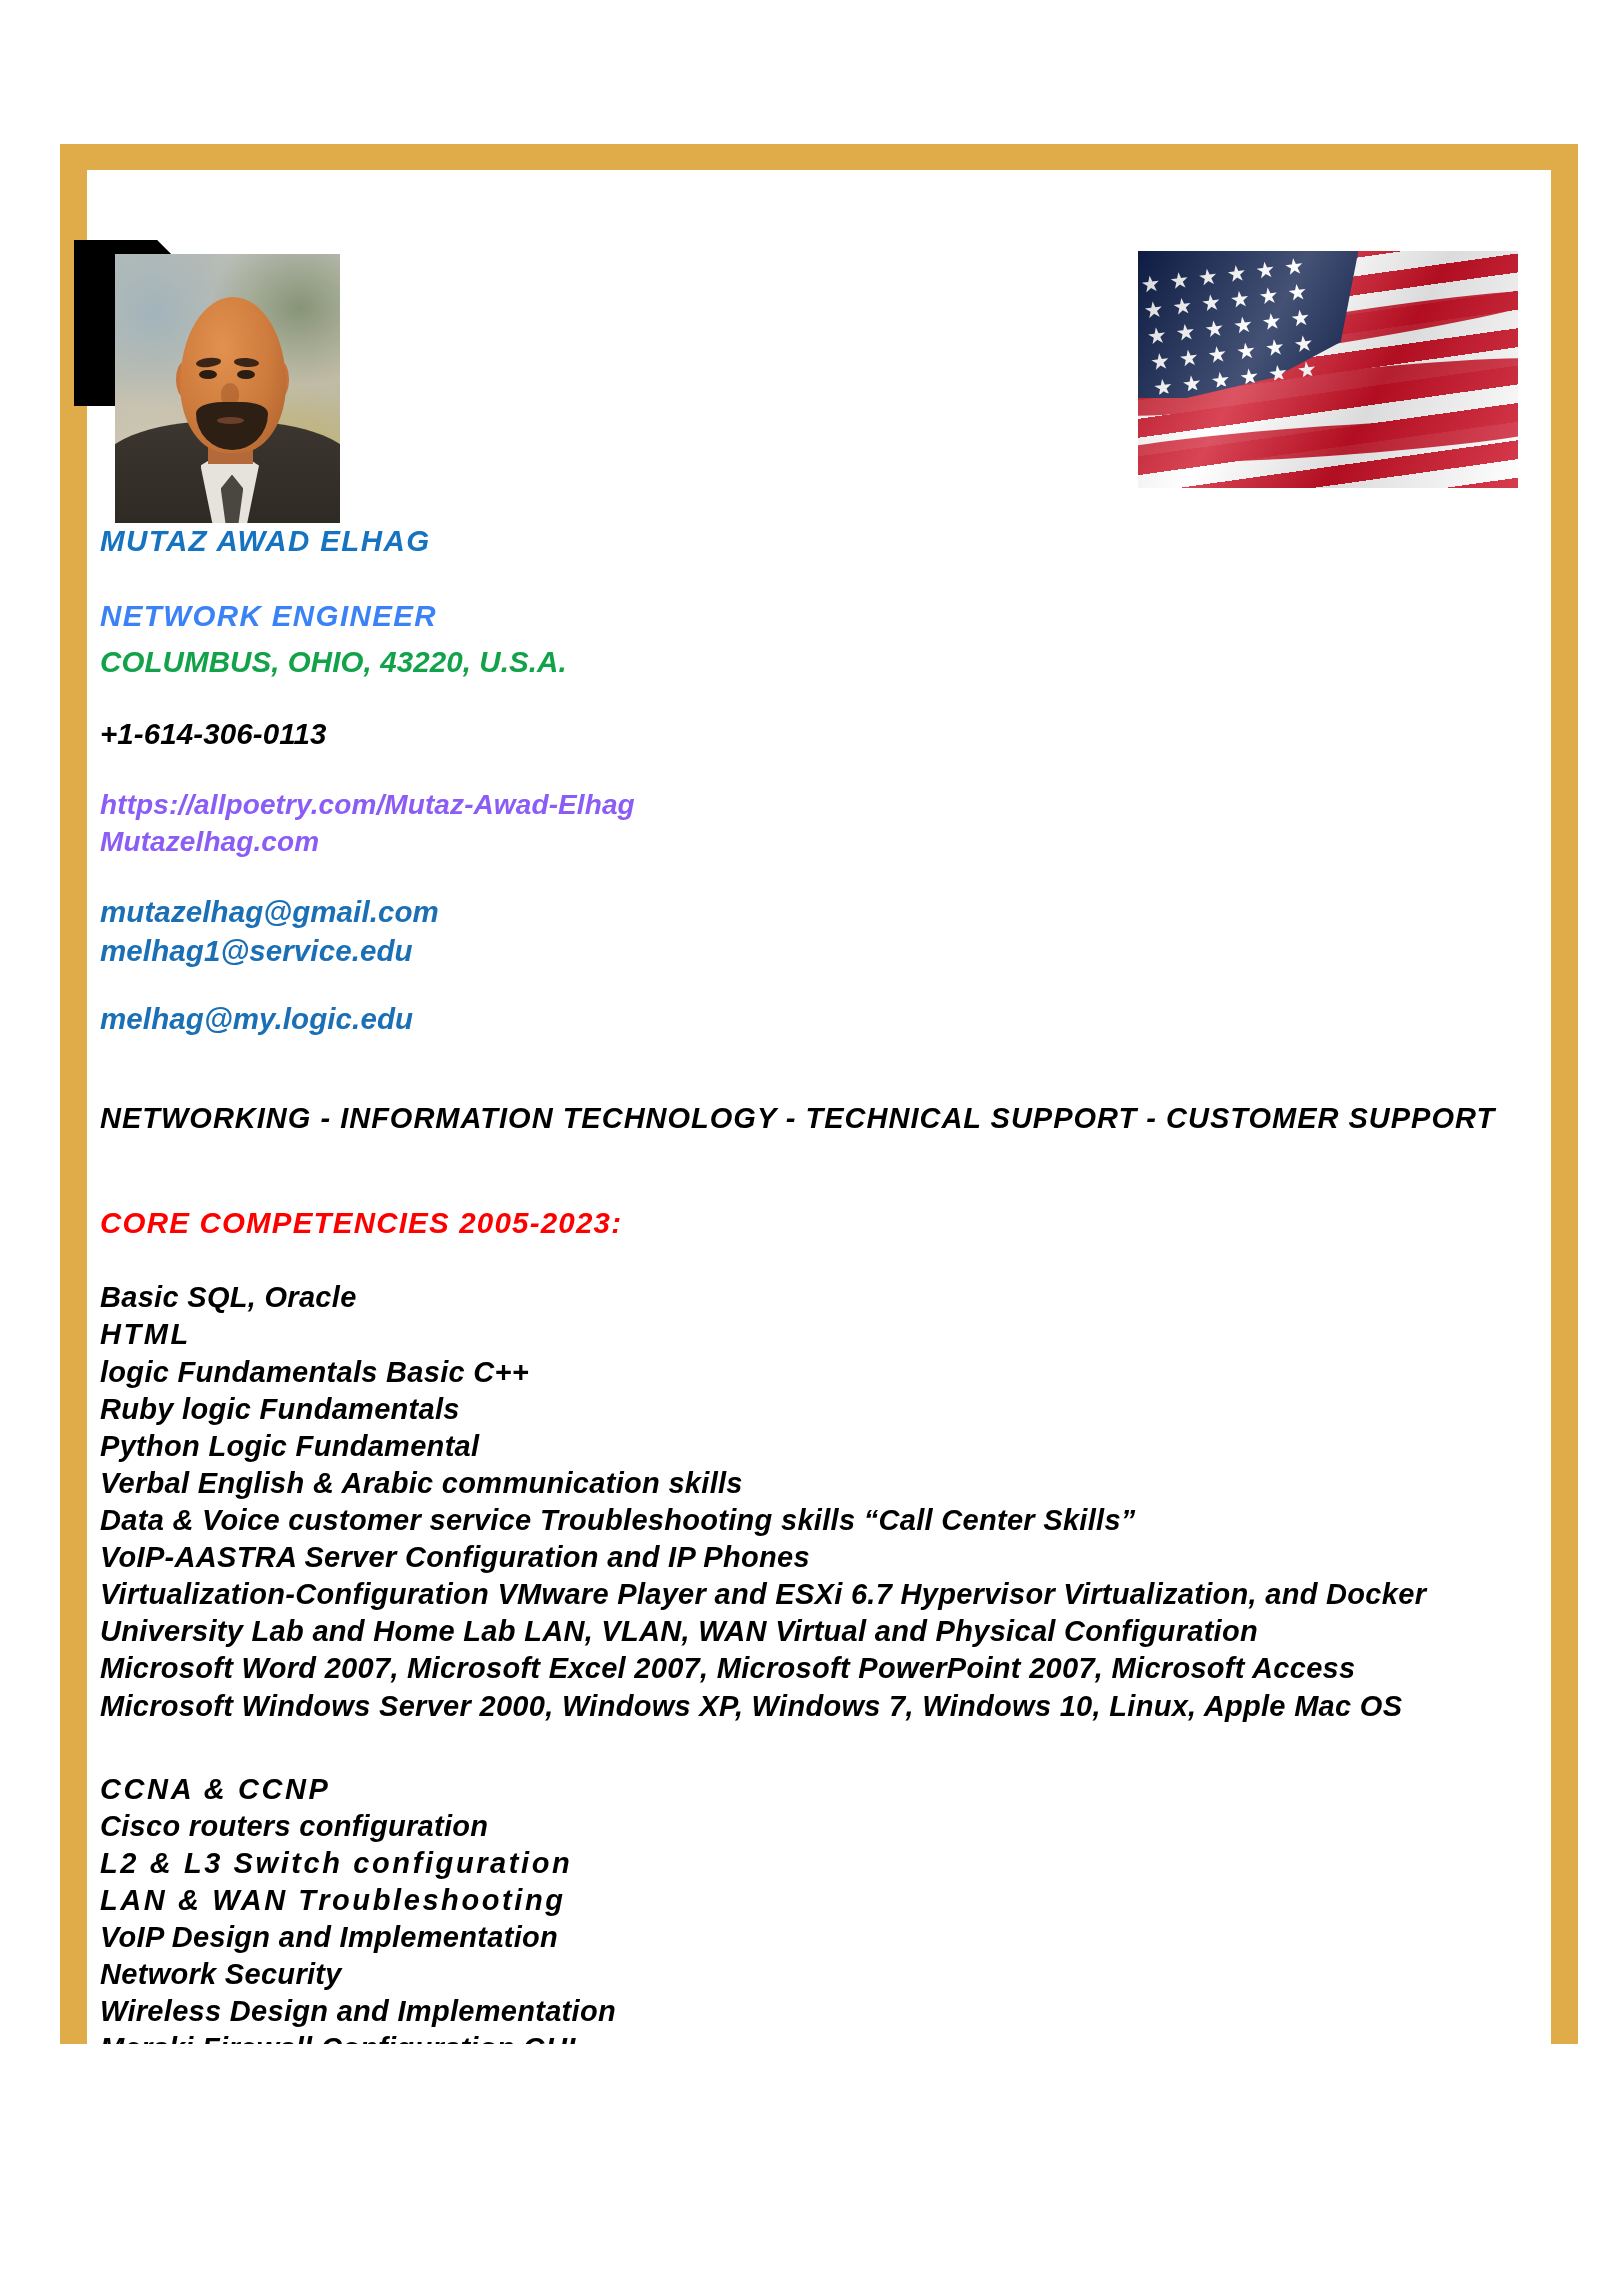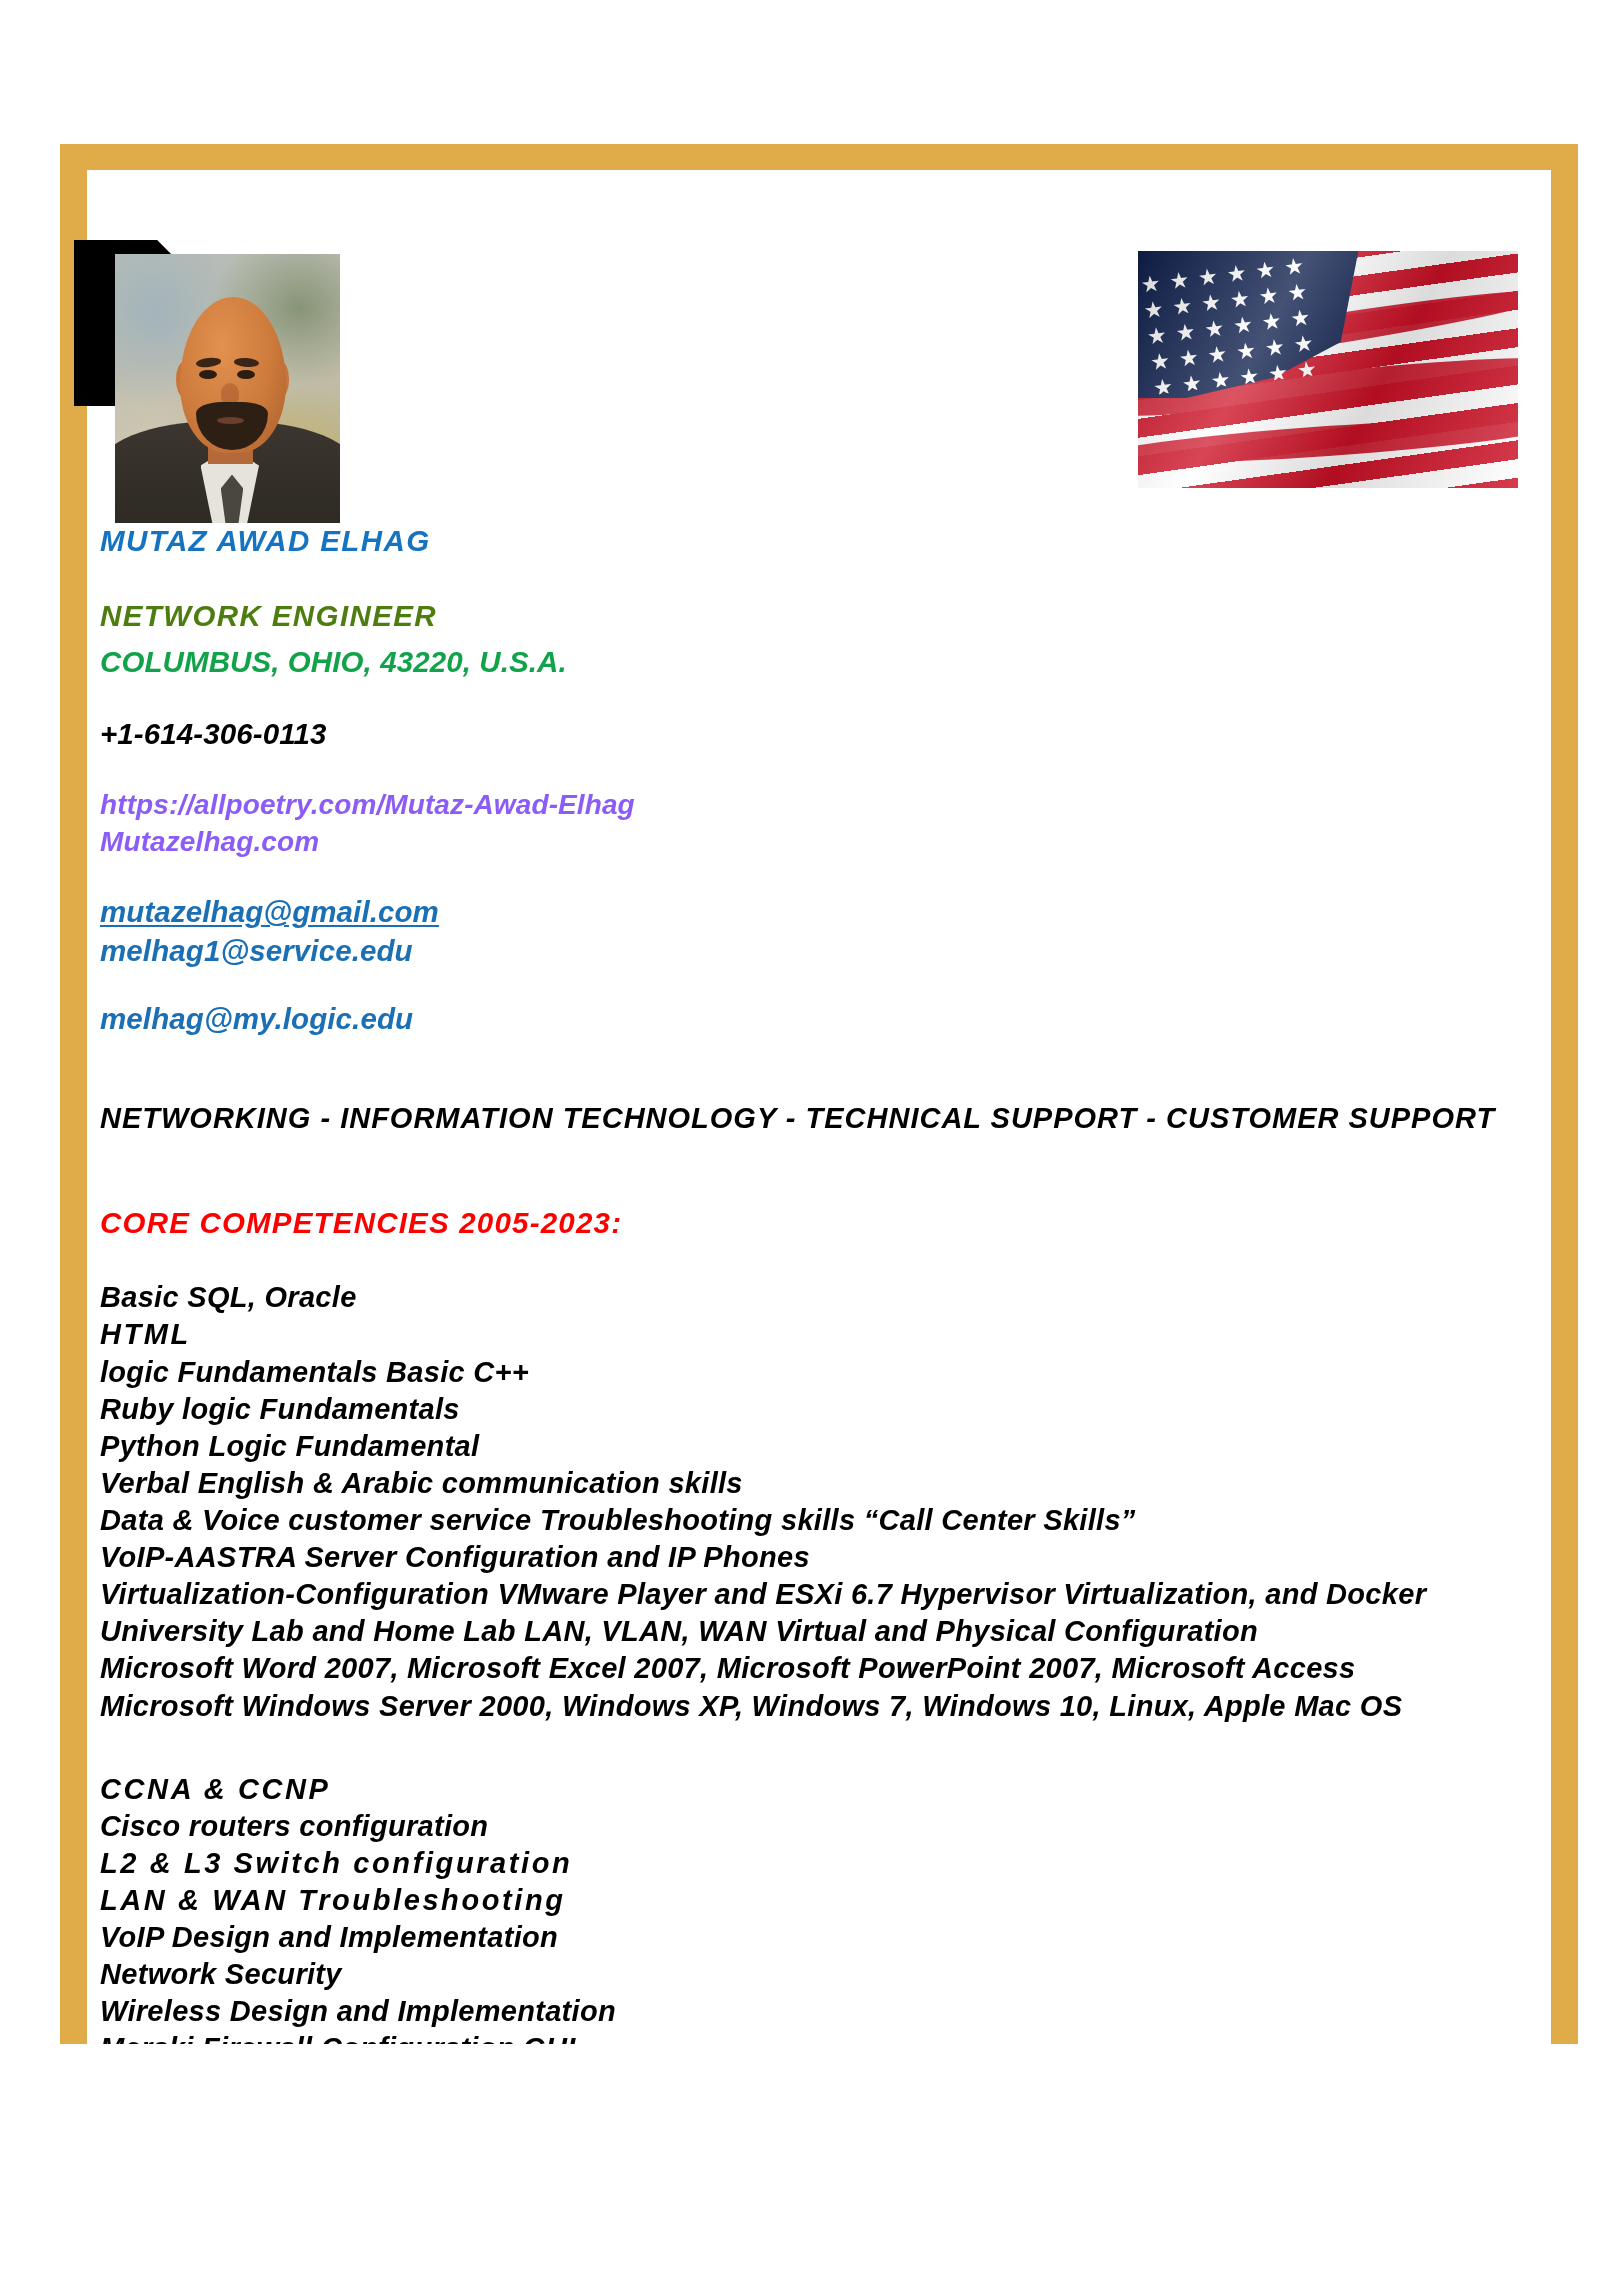--- a/index.html
+++ b/index.html
@@ -263,21 +263,21 @@
   .name {
     color: #1573C0;
     font-size: 29.5px;
     font-weight: bold;
     font-style: italic;
     letter-spacing: 1.4px;
     margin-bottom: 41px;
   }
 
   .role {
-    color: #4d7c0f;
+    color: #3b82f6;
     font-size: 29.5px;
     font-weight: bold;
     font-style: italic;
     letter-spacing: 1.4px;
   }
   .location {
     color: #11A24A;
     font-size: 29.5px;
     font-weight: bold;
     font-style: italic;
@@ -305,21 +305,21 @@
   .url + .url { margin-top: 5.2px; }
   .urls { margin-bottom: 37px; }
 
   .email {
     color: #1B6FB5;
     font-size: 29.5px;
     font-weight: bold;
     font-style: italic;
     letter-spacing: 0.1px;
   }
-  .email.linked { text-decoration: underline; text-underline-offset: 3.3px; }
+  .email.linked { text-underline-offset: 3.3px; }
   .email + .email { margin-top: 5.2px; }
   .emails-a { margin-bottom: 34px; }
   .emails-b { margin-bottom: 66px; }
 
   .headline {
     color: #000000;
     font-size: 29px;
     font-weight: bold;
     font-style: italic;
     letter-spacing: 1px;

